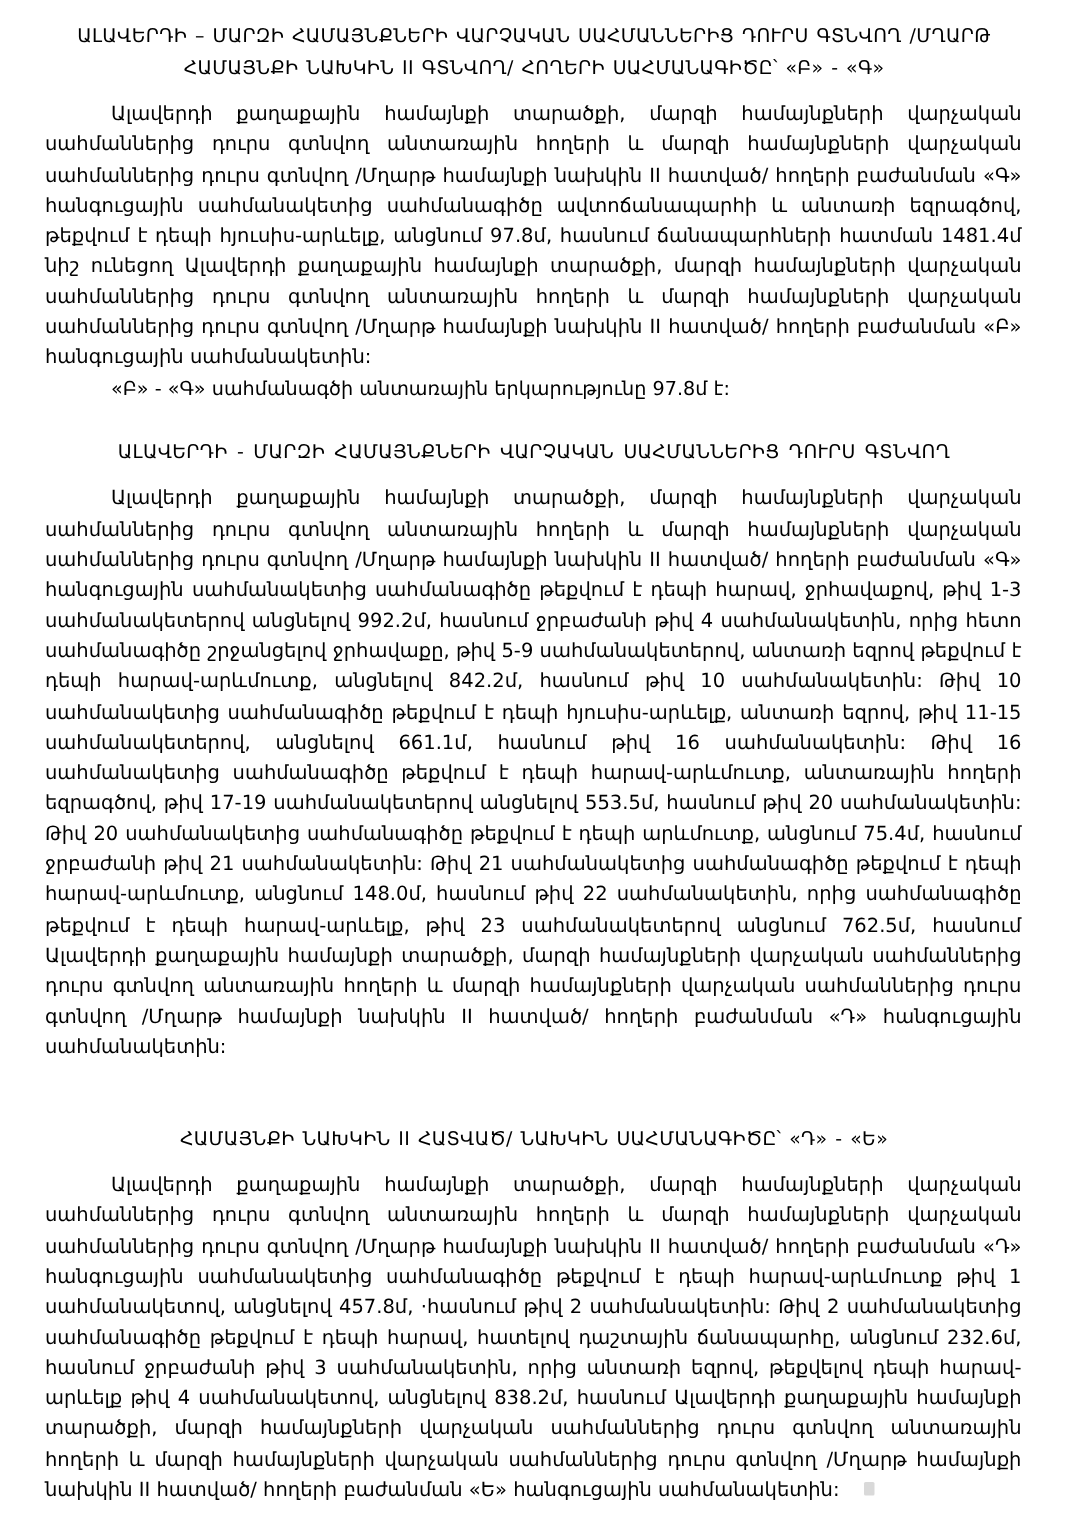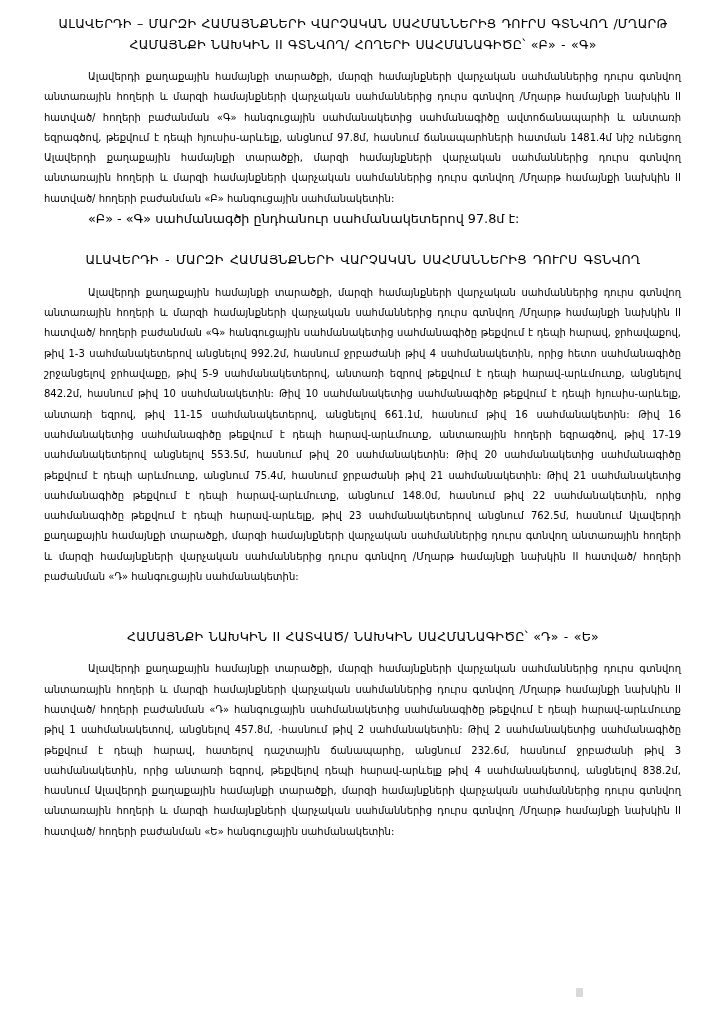--- a/index.html
+++ b/index.html
@@ -11,21 +11,21 @@
     width: 710px;
     height: 1011px;
     font-family: "DejaVu Sans", "Liberation Sans", sans-serif;
     color: #000000;
     overflow: hidden;
   }
   .page {
     width: 710px;
     height: 1011px;
     box-sizing: border-box;
-    padding: 14px 28px 8px 44px;
+    padding: 14px 28px 8px 30px;
     position: relative;
   }
   .section {
     margin: 0;
   }
   .doc-title {
     text-align: center;
     font-size: 12.6px;
     line-height: 20.5px;
     letter-spacing: 0.2px;
@@ -33,21 +33,21 @@
     margin: 0 auto;
     padding: 0 4px;
     font-weight: 400;
   }
   .doc-title.t2 {
     word-spacing: 2px;
   }
   .body-par {
     text-align: justify;
     text-justify: inter-word;
-    font-size: 10px;
+    font-size: 13px;
     line-height: 20.3px;
     text-indent: 44px;
     margin: 0;
     padding: 0 1px 0 0;
     -webkit-hyphens: none;
     hyphens: none;
   }
   .total-line {
     text-align: left;
     font-size: 12.8px;
@@ -74,21 +74,21 @@
 
 <div class="page">
 
   <div class="section">
     <div class="doc-title">
       <span>ԱԼԱՎԵՐԴԻ – ՄԱՐԶԻ ՀԱՄԱՅՆՔՆԵՐԻ ՎԱՐՉԱԿԱՆ ՍԱՀՄԱՆՆԵՐԻՑ ԴՈՒՐՍ ԳՏՆՎՈՂ /ՄՂԱՐԹ</span><br>
       <span>ՀԱՄԱՅՆՔԻ ՆԱԽԿԻՆ II ԳՏՆՎՈՂ/ ՀՈՂԵՐԻ  ՍԱՀՄԱՆԱԳԻԾԸ՝ «Բ» - «Գ»</span>
     </div>
     <div class="spacer-after-title"></div>
     <p class="body-par">Ալավերդի քաղաքային համայնքի տարածքի, մարզի համայնքների վարչական սահմաններից դուրս գտնվող անտառային հողերի և մարզի համայնքների վարչական սահմաններից դուրս գտնվող /Մղարթ համայնքի նախկին II հատված/ հողերի բաժանման «Գ» հանգուցային սահմանակետից սահմանագիծը ավտոճանապարհի և անտառի եզրագծով, թեքվում է դեպի հյուսիս-արևելք, անցնում 97.8մ, հասնում ճանապարհների հատման 1481.4մ նիշ ունեցող Ալավերդի քաղաքային համայնքի տարածքի, մարզի համայնքների վարչական սահմաններից դուրս գտնվող անտառային հողերի և մարզի համայնքների վարչական սահմաններից դուրս գտնվող /Մղարթ համայնքի նախկին II հատված/ հողերի բաժանման «Բ» հանգուցային սահմանակետին:</p>
-    <p class="total-line">«Բ» - «Գ» սահմանագծի ընդհանուր սահմանակետերով 97.8մ է:</p>
+    <p class="total-line">«Բ» - «Գ» սահմանագծի անտառային երկարությունը 97.8մ է:</p>
   </div>
 
   <div class="gap-lg"></div>
 
   <div class="section">
     <div class="doc-title t2">
       <span>ԱԼԱՎԵՐԴԻ  -  ՄԱՐԶԻ ՀԱՄԱՅՆՔՆԵՐԻ ՎԱՐՉԱԿԱՆ ՍԱՀՄԱՆՆԵՐԻՑ ԴՈՒՐՍ ԳՏՆՎՈՂ</span><br>
     </div>
     <div class="spacer-after-title"></div>
     <p class="body-par">Ալավերդի քաղաքային համայնքի տարածքի, մարզի համայնքների վարչական սահմաններից դուրս գտնվող անտառային հողերի և մարզի համայնքների վարչական սահմաններից դուրս գտնվող /Մղարթ համայնքի նախկին II հատված/ հողերի բաժանման «Գ» հանգուցային սահմանակետից սահմանագիծը թեքվում է դեպի հարավ, ջրհավաքով, թիվ 1-3 սահմանակետերով անցնելով 992.2մ, հասնում ջրբաժանի թիվ 4 սահմանակետին, որից հետո սահմանագիծը շրջանցելով ջրհավաքը, թիվ 5-9 սահմանակետերով, անտառի եզրով թեքվում է դեպի հարավ-արևմուտք, անցնելով 842.2մ, հասնում թիվ 10 սահմանակետին: Թիվ 10 սահմանակետից սահմանագիծը թեքվում է դեպի հյուսիս-արևելք, անտառի եզրով, թիվ 11-15 սահմանակետերով, անցնելով 661.1մ, հասնում թիվ 16 սահմանակետին: Թիվ 16 սահմանակետից սահմանագիծը թեքվում է դեպի հարավ-արևմուտք, անտառային հողերի եզրագծով, թիվ 17-19 սահմանակետերով անցնելով 553.5մ, հասնում թիվ 20 սահմանակետին: Թիվ 20 սահմանակետից սահմանագիծը թեքվում է դեպի արևմուտք, անցնում 75.4մ, հասնում ջրբաժանի թիվ 21 սահմանակետին: Թիվ 21 սահմանակետից սահմանագիծը թեքվում է դեպի հարավ-արևմուտք, անցնում 148.0մ, հասնում թիվ 22 սահմանակետին, որից սահմանագիծը թեքվում է դեպի հարավ-արևելք, թիվ 23 սահմանակետերով անցնում 762.5մ, հասնում Ալավերդի քաղաքային համայնքի տարածքի, մարզի համայնքների վարչական սահմաններից դուրս գտնվող անտառային հողերի և մարզի համայնքների վարչական սահմաններից դուրս գտնվող /Մղարթ համայնքի նախկին II հատված/   հողերի բաժանման «Դ» հանգուցային սահմանակետին:</p>

